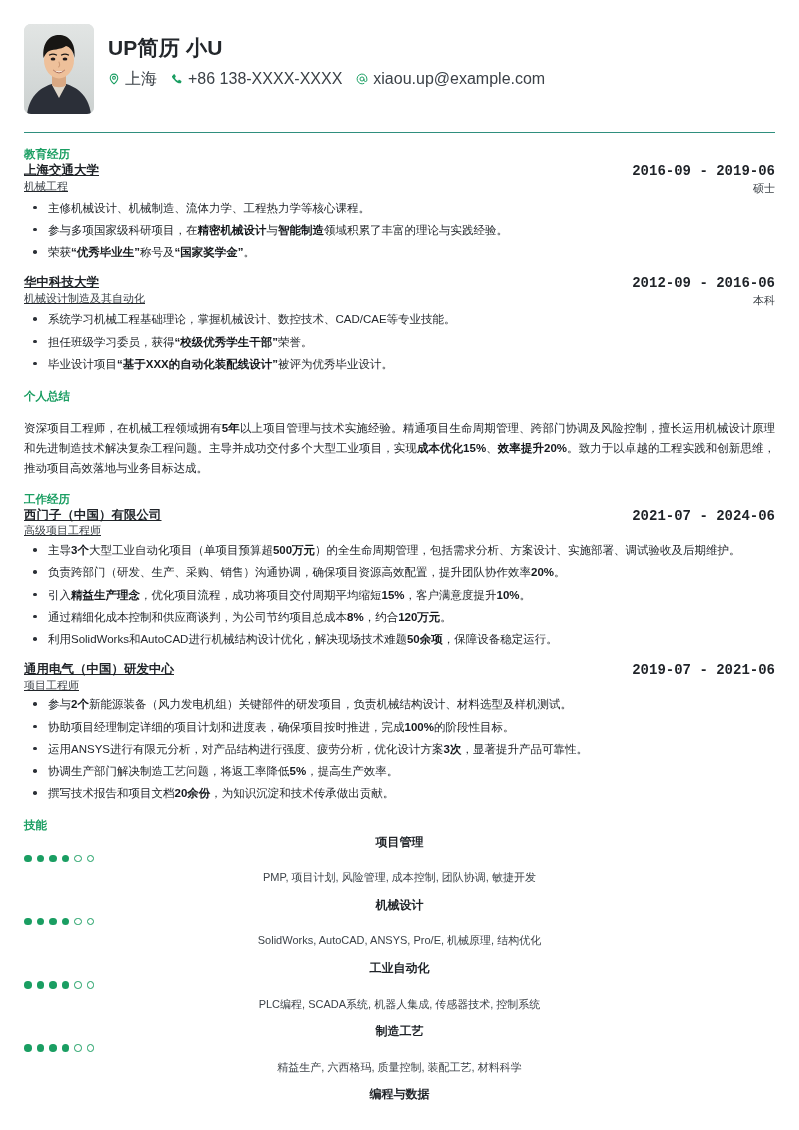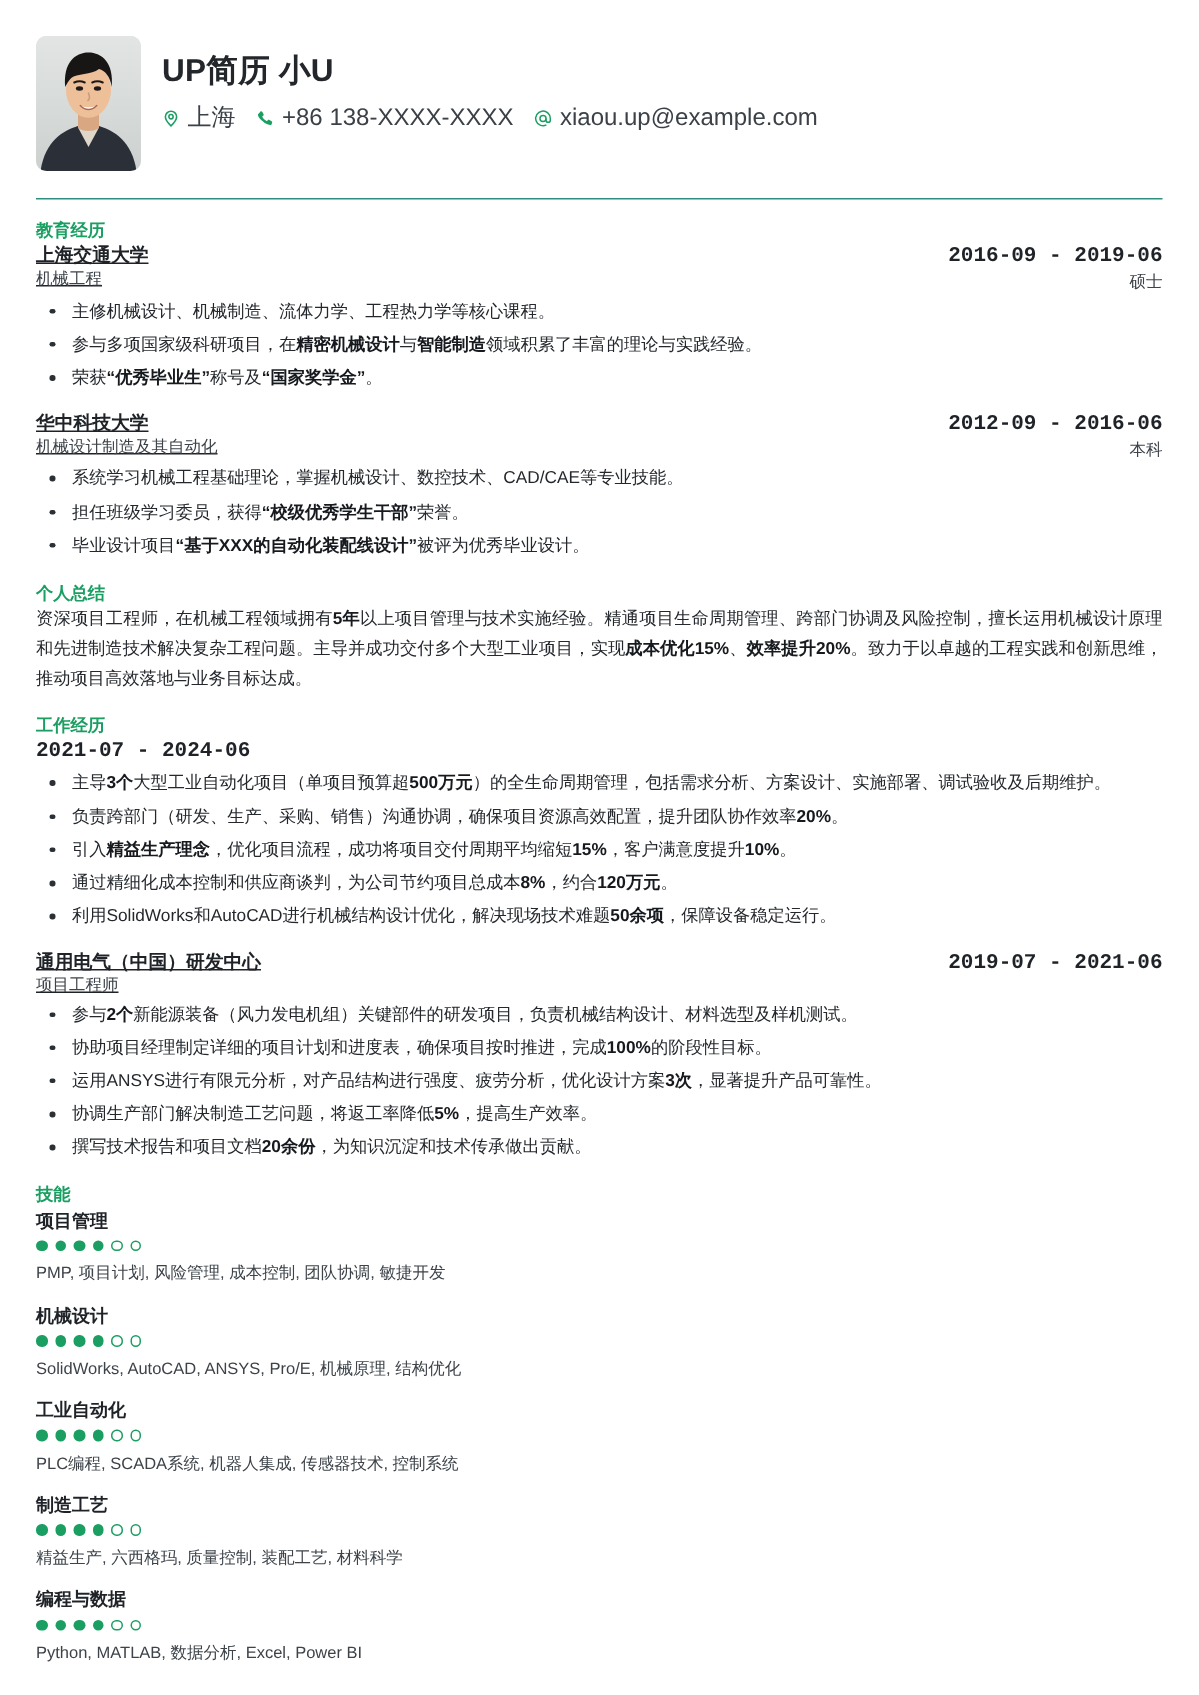--- a/index.html
+++ b/index.html
@@ -162,31 +162,31 @@
     height: 3.6px;
     border-radius: 50%;
     background: #2b3036;
   }
   b, strong { font-weight: 700; color: #16191d; }
 
   .summary-text {
     font-size: 11.5px;
     line-height: 1.72;
     color: #24282d;
-    margin: 1px 0 0 0;
+    margin: 16px 0 0 0;
     text-align: justify;
   }
 
   
   .gap-sm { height: 9px; }
   .gap-md { height: 13px; }
   .gap-lg { height: 16px; }
 
   
-  .skill-group { margin-bottom: 0; }
+  .skill-group { margin-bottom: 0; text-align: center; }
   .skill-name {
     font-size: 12px;
     font-weight: 700;
     color: #1f2328;
     line-height: 1.35;
     margin: 0 0 5px 0;
   }
   .dots {
     display: flex;
     align-items: center;
@@ -334,20 +334,24 @@
     <p class="summary-text">资深项目工程师，在机械工程领域拥有<b>5年</b>以上项目管理与技术实施经验。精通项目生命周期管理、跨部门协调及风险控制，擅长运用机械设计原理和先进制造技术解决复杂工程问题。主导并成功交付多个大型工业项目，实现<b>成本优化15%</b>、<b>效率提升20%</b>。致力于以卓越的工程实践和创新思维，推动项目高效落地与业务目标达成。</p>
   </div>
 
   <div class="gap-md"></div>
 
   <div class="section">
     <div class="section-title">工作经历</div>
 
     <div class="entry">
       <div class="entry-head">
+        <div class="entry-left">
+          <div class="org">西门子（中国）有限公司</div>
+          <div class="sub">高级项目工程师</div>
+        </div>
         <div class="entry-right">
           <div class="date">2021-07 - 2024-06</div>
         </div>
       </div>
       <ul class="bullets">
         <li>主导<b>3个</b>大型工业自动化项目（单项目预算超<b>500万元</b>）的全生命周期管理，包括需求分析、方案设计、实施部署、调试验收及后期维护。</li>
         <li>负责跨部门（研发、生产、采购、销售）沟通协调，确保项目资源高效配置，提升团队协作效率<b>20%</b>。</li>
         <li>引入<b>精益生产理念</b>，优化项目流程，成功将项目交付周期平均缩短<b>15%</b>，客户满意度提升<b>10%</b>。</li>
         <li>通过精细化成本控制和供应商谈判，为公司节约项目总成本<b>8%</b>，约合<b>120万元</b>。</li>
         <li>利用SolidWorks和AutoCAD进行机械结构设计优化，解决现场技术难题<b>50余项</b>，保障设备稳定运行。</li>

